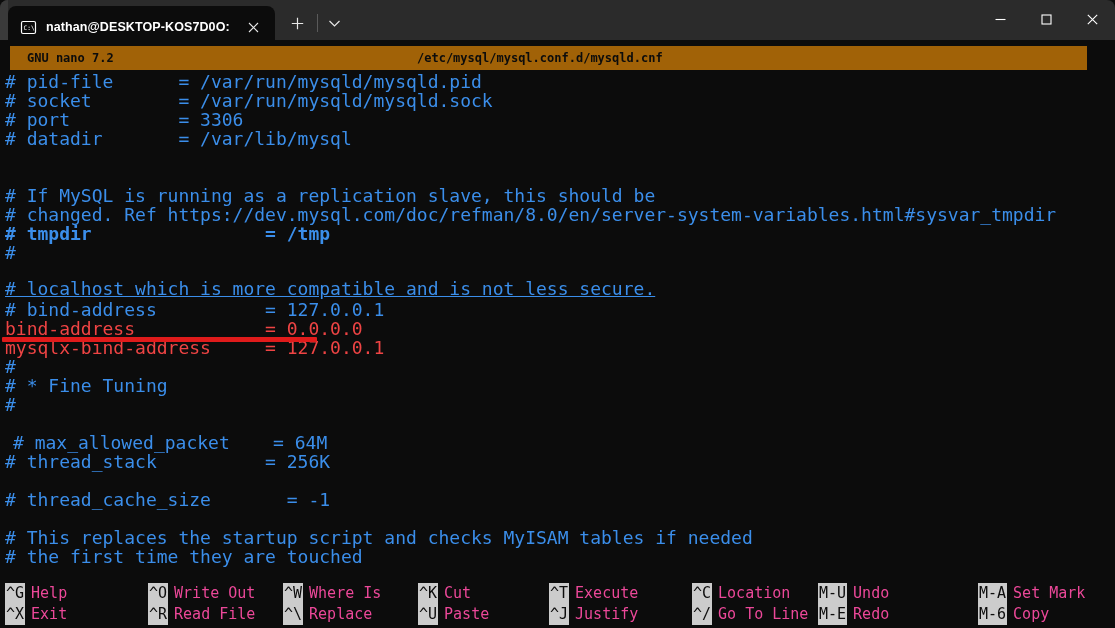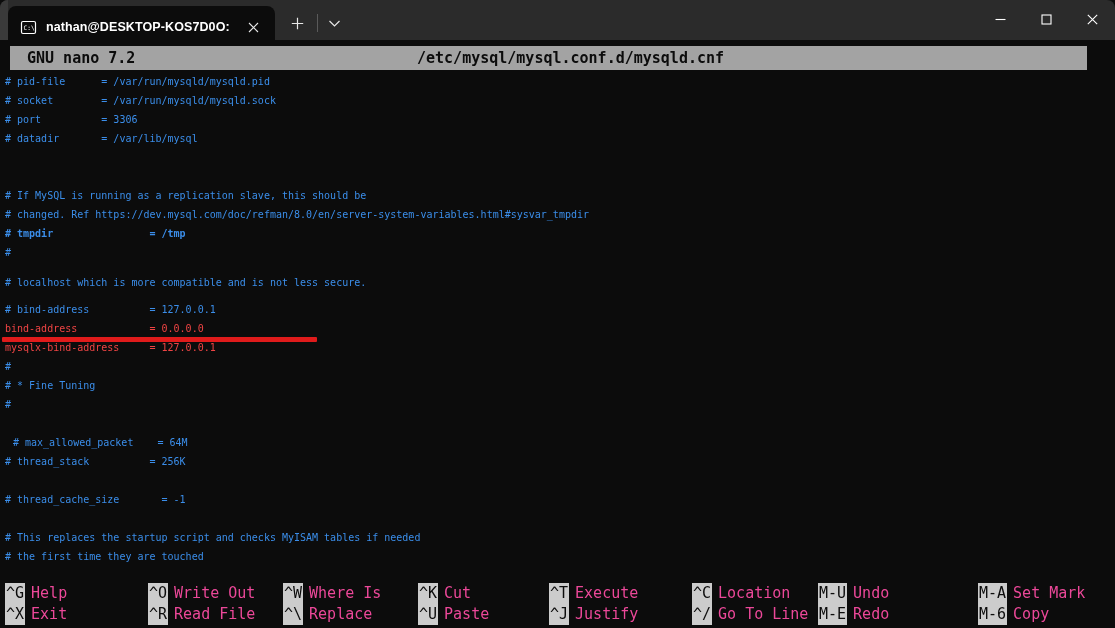--- a/index.html
+++ b/index.html
@@ -97,45 +97,45 @@
     display: flex; align-items: center; justify-content: center;
     color: #ffffff;
   }
   .win-btn:last-child { border-radius: 0 8px 0 0; }
 
   
   .nano-header {
     position: absolute;
     left: 10px; top: 46px;
     width: 1077px; height: 24px;
-    background: #a3a3a3;
+    background: #a16207;
     color: #0c0c0c;
     font-family: "DejaVu Sans Mono", monospace;
-    font-size: 15px;
+    font-size: 12px;
     line-height: 24px;
     white-space: pre;
   }
   .nano-version { position: absolute; left: 17px; top: 0; font-weight: 700; }
   .nano-path    { position: absolute; left: 407px; top: 0; font-weight: 700; }
 
   
   .editor {
     position: absolute;
     left: 0; top: 70px;
     width: 1115px; height: 505px;
     background: #0c0c0c;
     overflow: hidden;
   }
   .line {
     position: absolute;
     left: 5px;
     height: 19px;
     line-height: 19px;
     font-family: "DejaVu Sans Mono", monospace;
-    font-size: 10px;
+    font-size: 18px;
     white-space: pre;
     letter-spacing: 0px;
   }
   .c-comment { color: #3b8eea; }
   .c-plain   { color: #ef4444; }
 
   
   .annot-underline {
     position: absolute;
     background: #e01b1b;
@@ -232,21 +232,21 @@
   <div class="line c-comment" style="top: 2px;"># pid-file      = /var/run/mysqld/mysqld.pid</div>
       <div class="line c-comment" style="top: 21px;"># socket        = /var/run/mysqld/mysqld.sock</div>
       <div class="line c-comment" style="top: 40px;"># port          = 3306</div>
       <div class="line c-comment" style="top: 59px;"># datadir       = /var/lib/mysql</div>
       <div class="line c-comment" style="top: 78px;"></div>
       <div class="line c-comment" style="top: 97px;"></div>
       <div class="line c-comment" style="top: 116px;"># If MySQL is running as a replication slave, this should be</div>
       <div class="line c-comment" style="top: 135px;"># changed. Ref https://dev.mysql.com/doc/refman/8.0/en/server-system-variables.html#sysvar_tmpdir</div>
       <div class="line c-comment" style="top: 154px; font-weight: bold;"># tmpdir                = /tmp</div>
       <div class="line c-comment" style="top: 173px;">#</div>
-      <div class="line c-comment" style="top: 203px;"># localhost which is more compatible and is not less secure.</div>
+      <div class="line c-comment" style="top: 209px; text-decoration: underline;"># localhost which is more compatible and is not less secure.</div>
       <div class="line c-comment" style="top: 230px;"># bind-address          = 127.0.0.1</div>
       <div class="line c-plain" style="top: 249px;">bind-address            = 0.0.0.0</div>
       <div class="line c-plain" style="top: 268px;">mysqlx-bind-address     = 127.0.0.1</div>
       <div class="line c-comment" style="top: 287px;">#</div>
       <div class="line c-comment" style="top: 306px;"># * Fine Tuning</div>
       <div class="line c-comment" style="top: 325px;">#</div>
       <div class="line c-comment" style="top: 363px; margin-left: 8px;"># max_allowed_packet    = 64M</div>
       <div class="line c-comment" style="top: 382px;"># thread_stack          = 256K</div>
       <div class="line c-comment" style="top: 401px;"></div>
       <div class="line c-comment" style="top: 420px;"># thread_cache_size       = -1</div>

